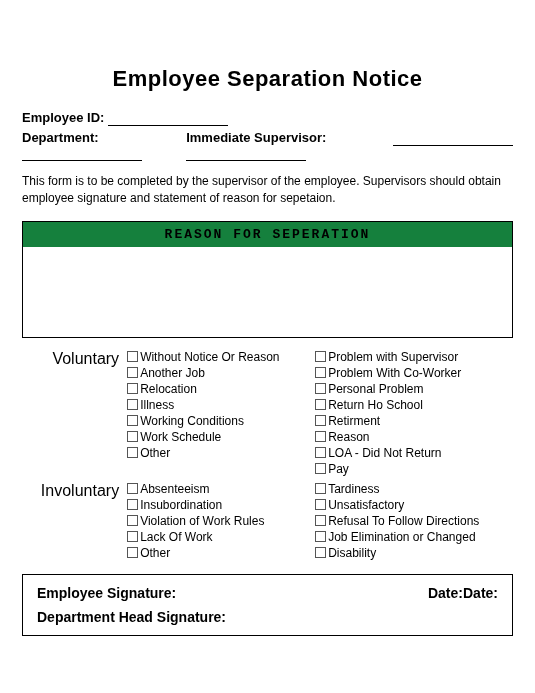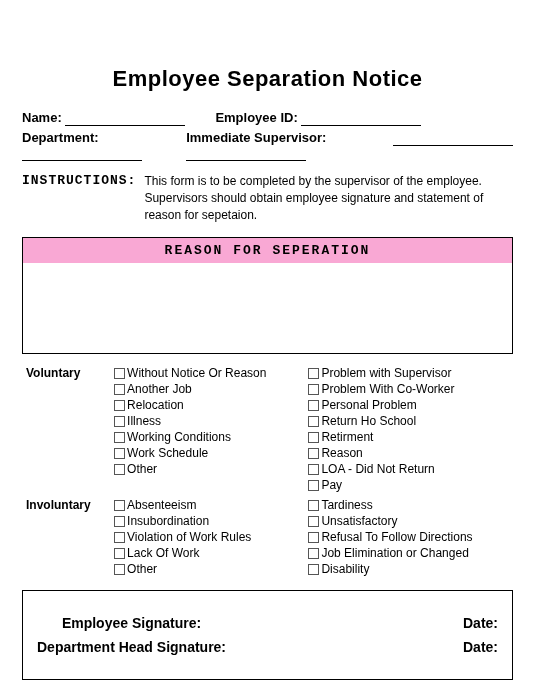--- a/index.html
+++ b/index.html
@@ -47,21 +47,21 @@
     }
     .instructions-text {
       font-size: 12px;
       line-height: 1.4;
     }
     .reason-box {
       border: 1.5px solid #000;
       margin-bottom: 10px;
     }
     .reason-header {
-      background: #f9a8d4;
+      background: #15803d;
       text-align: center;
       font-weight: bold;
       font-size: 13px;
       padding: 5px 0;
       text-transform: uppercase;
       letter-spacing: 2px;
       font-family: 'Courier New', monospace;
     }
     .reason-body {
       min-height: 90px;
@@ -71,25 +71,26 @@
       width: 100%;
       border-collapse: collapse;
       margin-bottom: 10px;
       font-size: 12px;
     }
     .separation-table td {
       vertical-align: top;
       padding: 2px 4px;
     }
     .cat-label {
-      font-weight: bold;
+      font-weight: normal;
       white-space: nowrap;
       padding-right: 8px;
       padding-top: 4px;
-      font-size: 12px;
+      font-size: 16px;
+      text-align: right;
     }
     .checkbox-list {
       list-style: none;
       padding: 0;
       margin: 0;
     }
     .checkbox-list li {
       margin-bottom: 2px;
       display: flex;
       align-items: center;
@@ -98,35 +99,33 @@
     .chk {
       display: inline-block;
       width: 11px;
       height: 11px;
       border: 1.5px solid #555;
       flex-shrink: 0;
       margin-right: 2px;
     }
     .signature-box {
       border: 1.5px solid #000;
-      padding: 24px 14px;
+      padding: 10px 14px;
       display: flex;
       justify-content: space-between;
       align-items: flex-start;
-      text-align: center;
     }
     .sig-left {
       display: flex;
       flex-direction: column;
       gap: 8px;
     }
     .sig-right {
       display: flex;
-      flex-direction: column;
-      gap: 8px;
+      flex-direction: row;
     }
     .sig-line {
       font-size: 14px;
       font-weight: bold;
     }
     .date-label {
       font-size: 14px;
       font-weight: bold;
     }
     .underline-field {
@@ -135,24 +134,20 @@
       min-width: 120px;
     }
   </style>
 </head>
 <body>
 
 <h1 data-name="page-title">Employee Separation Notice</h1>
 
 <div class="header-fields" data-name="header-fields">
   <div class="header-row">
-    <span>
-      <span class="field-label" data-name="name-label">Name:</span>
-      <span class="underline-field" data-name="name-value">&nbsp;&nbsp;&nbsp;&nbsp;&nbsp;&nbsp;&nbsp;&nbsp;&nbsp;&nbsp;&nbsp;&nbsp;&nbsp;&nbsp;&nbsp;&nbsp;</span>
-    </span>
     <span>
       <span class="field-label" data-name="employeeid-label">Employee ID:</span>
       <span class="underline-field" data-name="employeeid-value">&nbsp;&nbsp;&nbsp;&nbsp;&nbsp;&nbsp;&nbsp;&nbsp;&nbsp;&nbsp;&nbsp;&nbsp;</span>
     </span>
   </div>
   <div class="header-row">
     <span>
       <span class="field-label" data-name="department-label">Department:</span>
       <span class="underline-field" data-name="department-value">&nbsp;&nbsp;&nbsp;&nbsp;&nbsp;&nbsp;&nbsp;&nbsp;&nbsp;&nbsp;&nbsp;</span>
     </span>
@@ -160,21 +155,20 @@
       <span class="field-label" data-name="supervisor-label">Immediate Supervisor:</span>
       <span class="underline-field" data-name="supervisor-value">&nbsp;&nbsp;&nbsp;&nbsp;&nbsp;&nbsp;&nbsp;&nbsp;&nbsp;&nbsp;</span>
     </span>
     <span>
       <span class="underline-field" data-name="lastday-value">&nbsp;&nbsp;&nbsp;&nbsp;&nbsp;&nbsp;&nbsp;&nbsp;&nbsp;&nbsp;</span>
     </span>
   </div>
 </div>
 
 <div class="instructions-section" data-name="instructions-section">
-  <span class="instructions-label" data-name="instructions-label">Instructions:</span>
   <span class="instructions-text" data-name="instructions-text">This form is to be completed by the supervisor of the employee. Supervisors should obtain employee signature and statement of reason for sepetaion.</span>
 </div>
 
 <div class="reason-box" data-name="reason-box">
   <div class="reason-header" data-name="reason-header">Reason For Seperation</div>
   <div class="reason-body" data-name="reason-body"></div>
 </div>
 
 <table class="separation-table" data-name="separation-table">
   <tbody>

